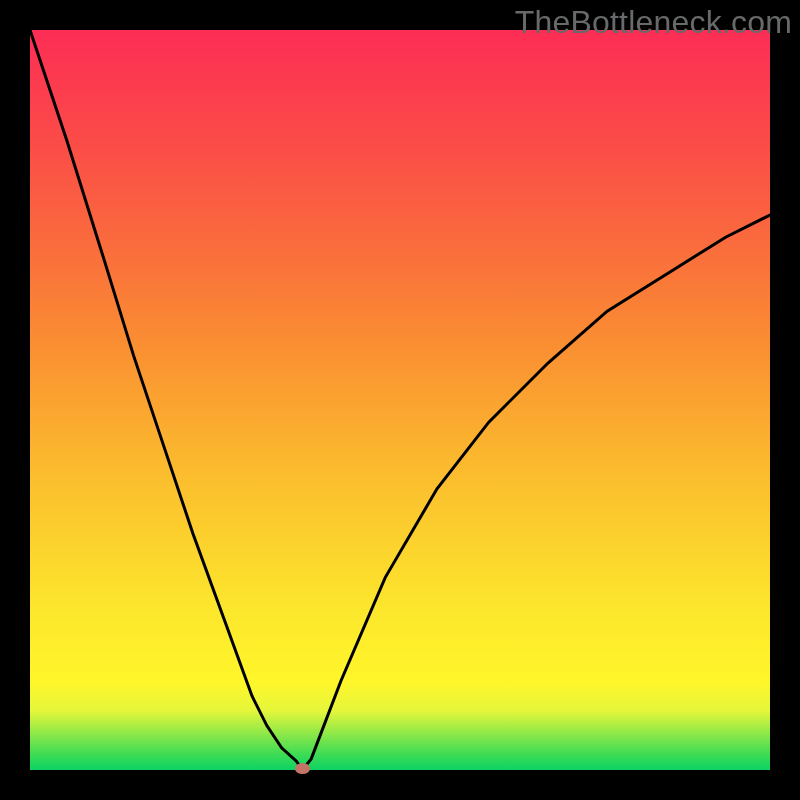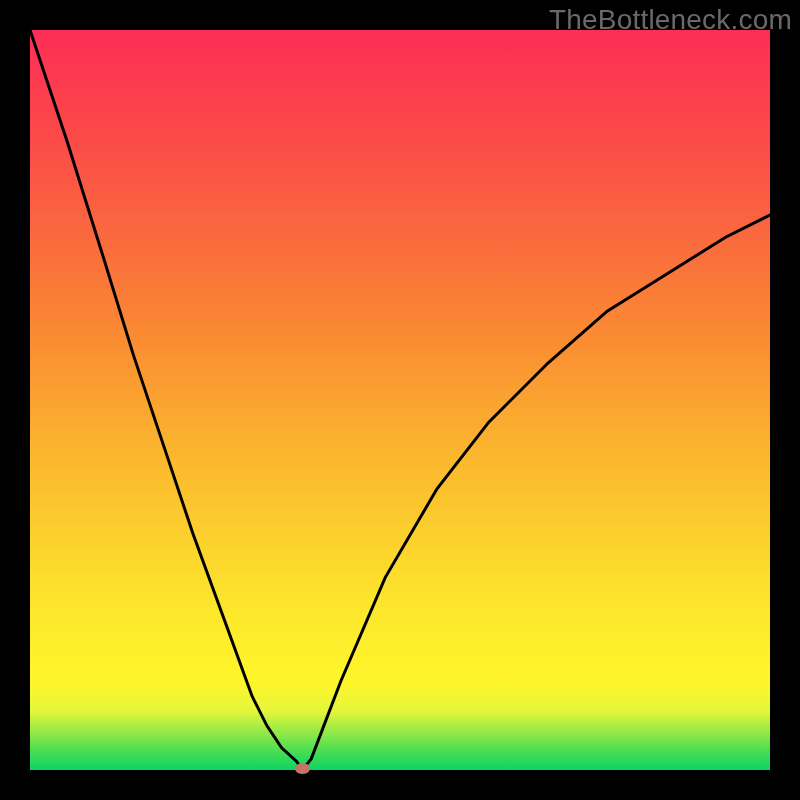--- a/index.html
+++ b/index.html
@@ -26,21 +26,21 @@
       #fa8d32 58%,
       #fa6e3c 70%,
       #fb4b48 85%,
       #fd2d55 100%);
   }
   .watermark {
     position: absolute;
     top: 4px;
     right: 8px;
     font-family: Arial, Helvetica, sans-serif;
-    font-size: 28px;
+    font-size: 32px;
     font-weight: 500;
     color: #68696a;
     letter-spacing: 0.2px;
   }
   .curve-svg {
     position: absolute;
     left: 0;
     top: 0;
     width: 100%;
     height: 100%;

